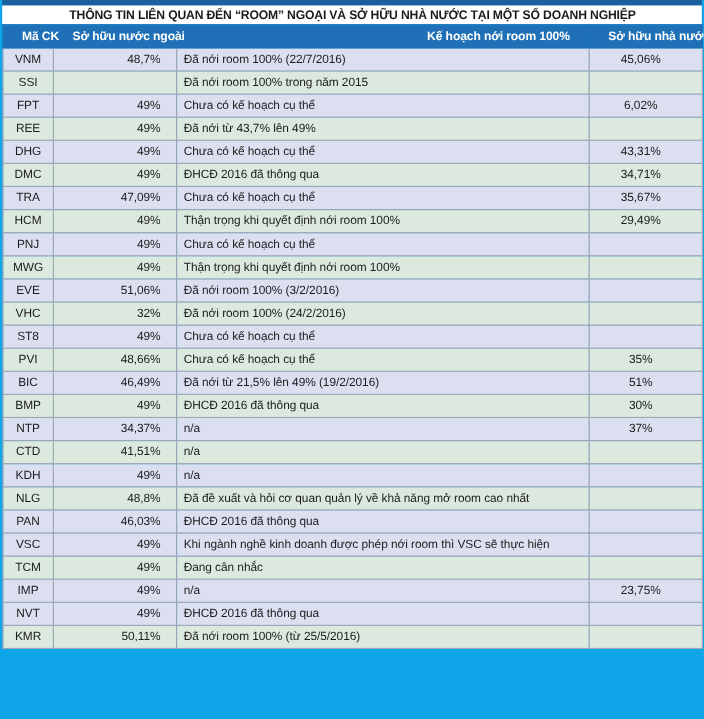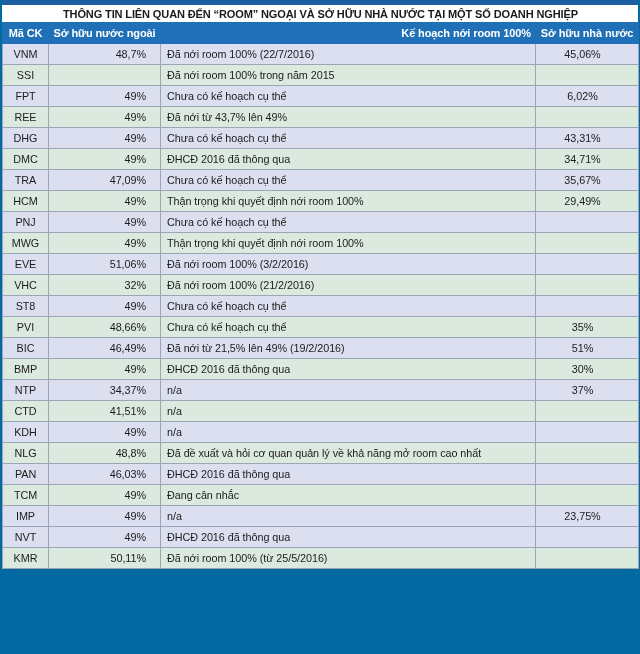--- a/index.html
+++ b/index.html
@@ -11,21 +11,21 @@
   body {
     width: 640px;
     height: 654px;
     font-family: "Liberation Sans", sans-serif;
     overflow: hidden;
   }
   .page {
     width: 640px;
     height: 654px;
     position: relative;
-    background: #0369a1;
+    background: #0ea5e9;
     padding: 0 2px;
   }
   .top-rule {
     height: 5px;
     background: #1c5fa0;
     width: 636px;
     margin: 0 auto;
   }
   .title-bar {
     height: 17px;
@@ -57,21 +57,21 @@
   table.tbl col.c-shnn { width: 112px; }
   table.tbl col.c-kh { width: 375px; }
   table.tbl col.c-nn { width: 103px; }
 
   thead th {
     background: #1f70b6;
     color: #ffffff;
     font-weight: bold;
     font-size: 11px;
     height: 21px;
-    padding: 0 4px;
+    padding: 0 17px;
     border: 1px solid #1f70b6;
     letter-spacing: -0.1px;
     white-space: nowrap;
   }
   thead th.h-ma { text-align: center; }
   thead th.h-shnn { text-align: center; }
   thead th.h-kh { text-align: right; }
   thead th.h-nn { text-align: center; }
 
   tbody td {
@@ -187,21 +187,21 @@
         </tr>
         <tr class="odd">
           <td class="ma">EVE</td>
           <td class="shnn">51,06%</td>
           <td class="kh">Đã nới room 100% (3/2/2016)</td>
           <td class="nn"></td>
         </tr>
         <tr class="even">
           <td class="ma">VHC</td>
           <td class="shnn">32%</td>
-          <td class="kh">Đã nới room 100% (21/2/2016)</td>
+          <td class="kh">Đã nới room 100% (24/2/2016)</td>
           <td class="nn"></td>
         </tr>
         <tr class="odd">
           <td class="ma">ST8</td>
           <td class="shnn">49%</td>
           <td class="kh">Chưa có kế hoạch cụ thể</td>
           <td class="nn"></td>
         </tr>
         <tr class="even">
           <td class="ma">PVI</td>
@@ -244,20 +244,26 @@
           <td class="shnn">48,8%</td>
           <td class="kh">Đã đề xuất và hỏi cơ quan quản lý về khả năng mở room cao nhất</td>
           <td class="nn"></td>
         </tr>
         <tr class="odd">
           <td class="ma">PAN</td>
           <td class="shnn">46,03%</td>
           <td class="kh">ĐHCĐ 2016 đã thông qua</td>
           <td class="nn"></td>
         </tr>
+        <tr class="odd">
+          <td class="ma">VSC</td>
+          <td class="shnn">49%</td>
+          <td class="kh">Khi ngành nghề kinh doanh được phép nới room thì VSC sẽ thực hiện</td>
+          <td class="nn"></td>
+        </tr>
         <tr class="even">
           <td class="ma">TCM</td>
           <td class="shnn">49%</td>
           <td class="kh">Đang cân nhắc</td>
           <td class="nn"></td>
         </tr>
         <tr class="odd">
           <td class="ma">IMP</td>
           <td class="shnn">49%</td>
           <td class="kh">n/a</td>

